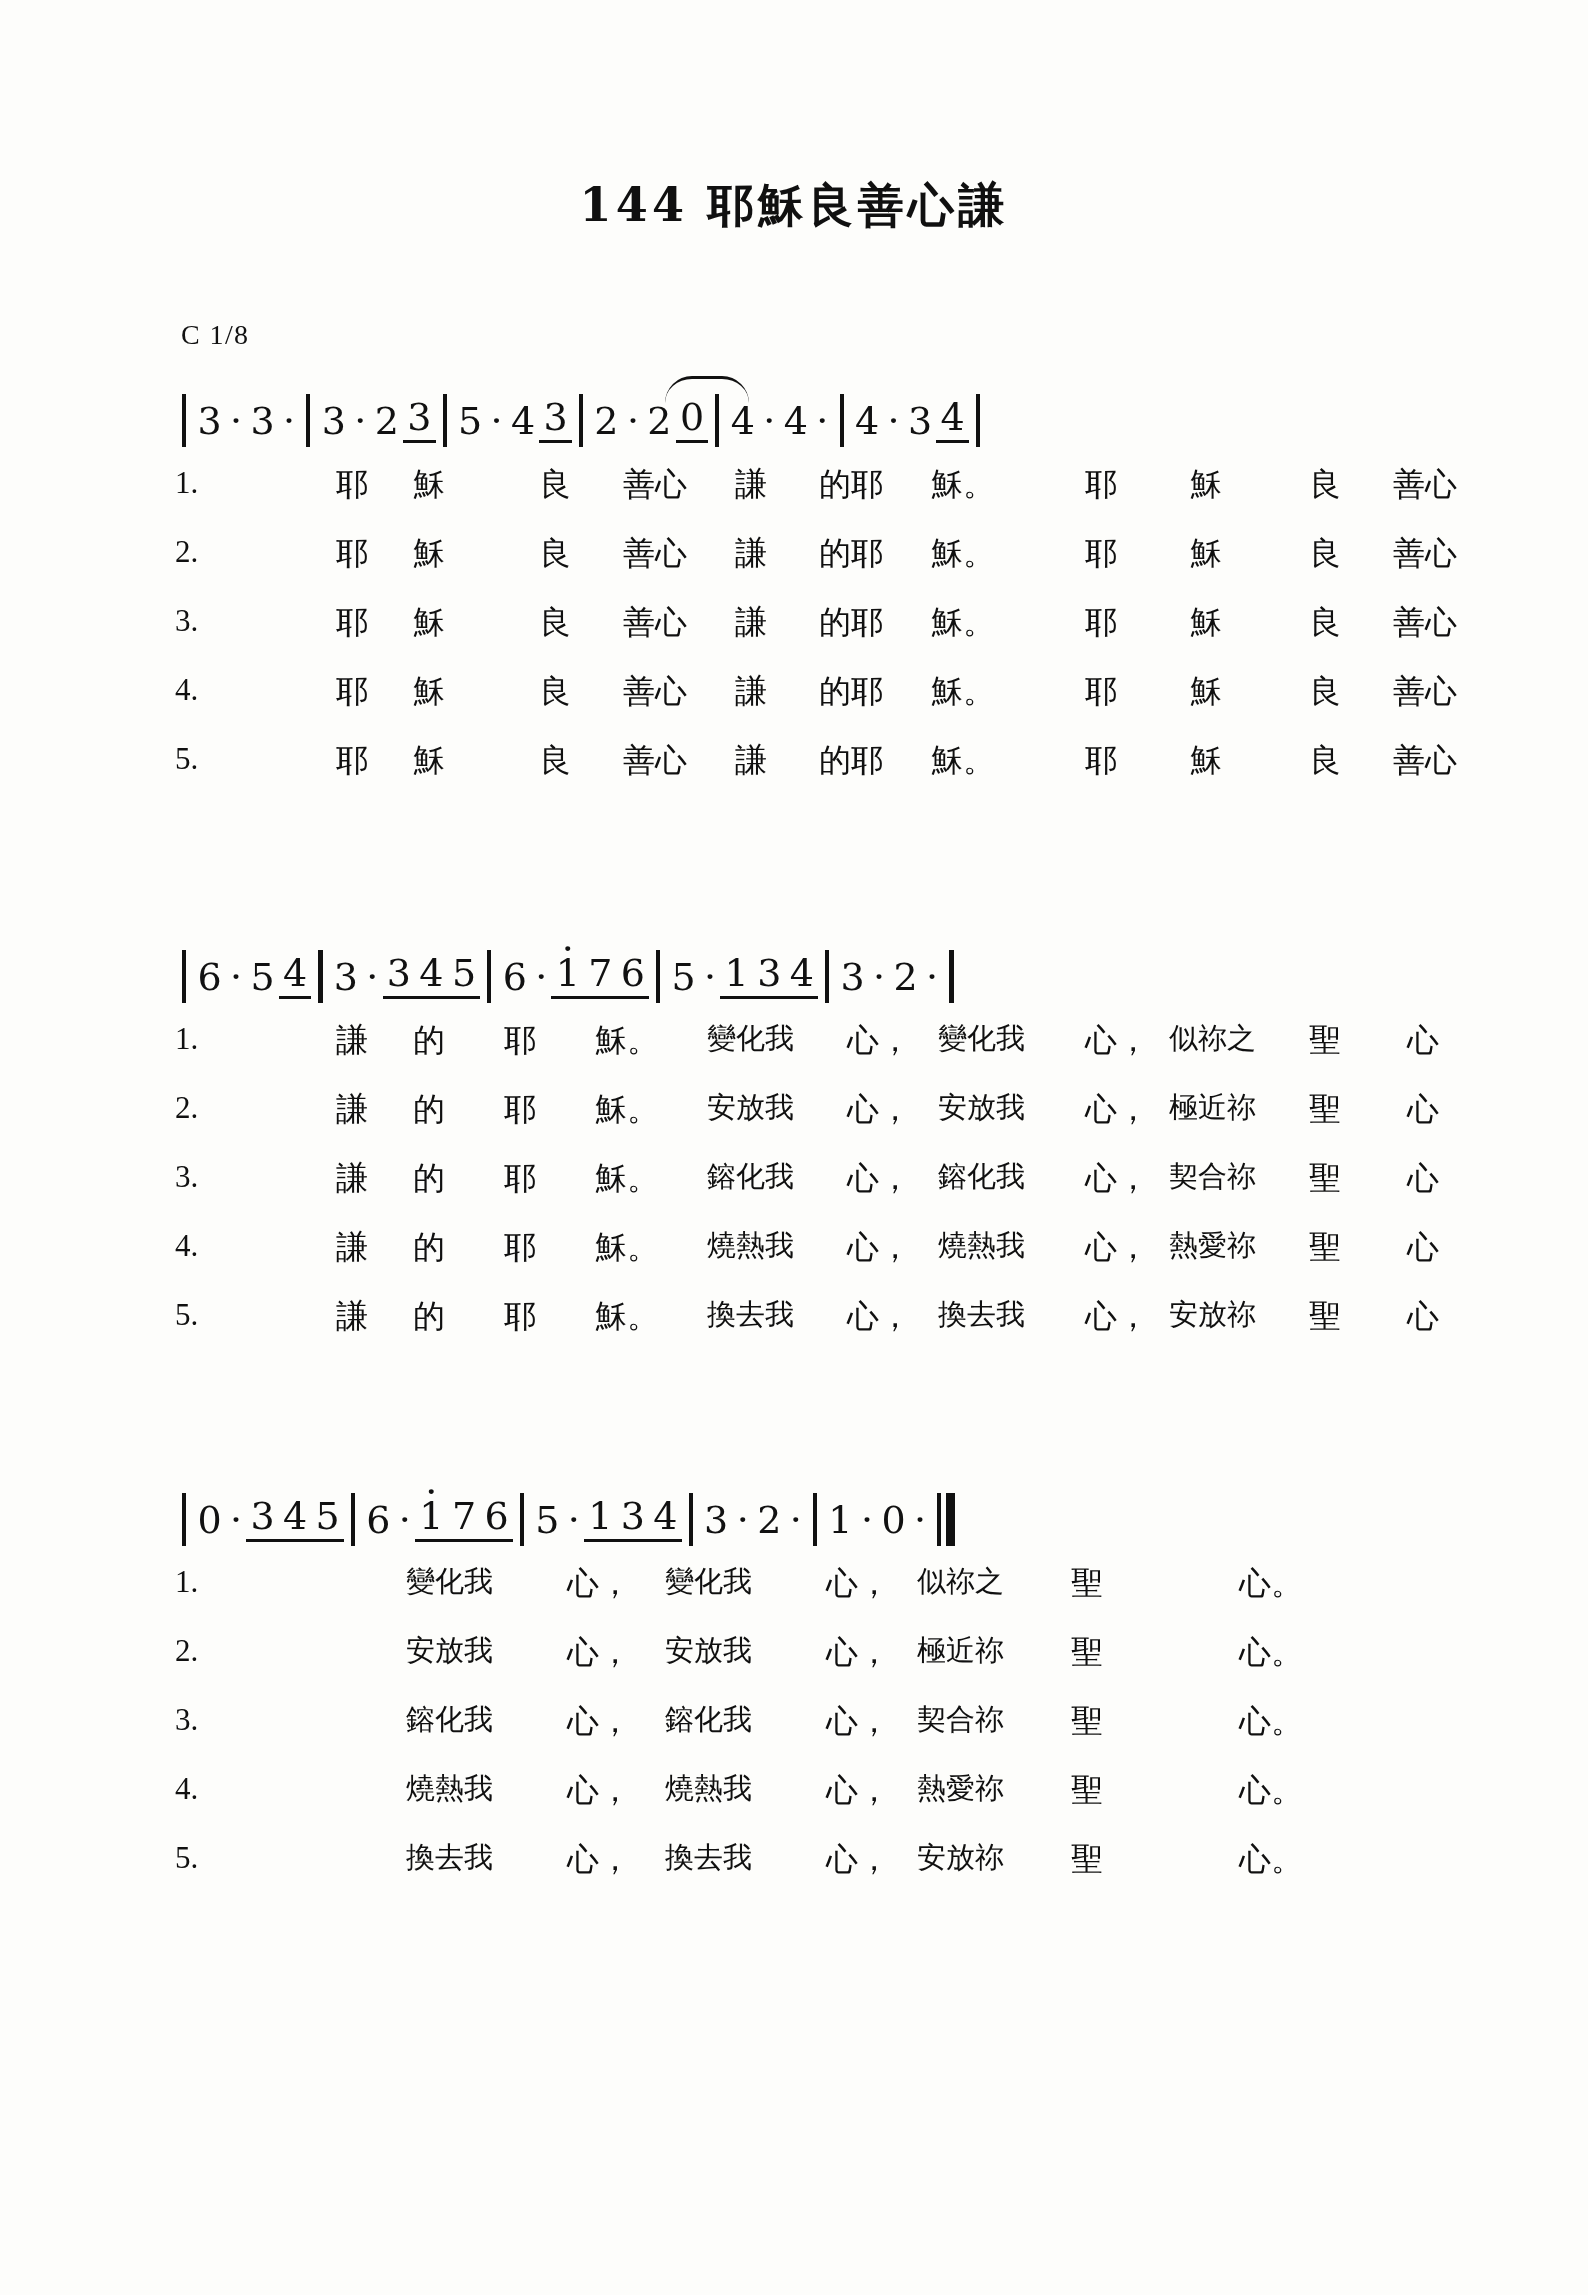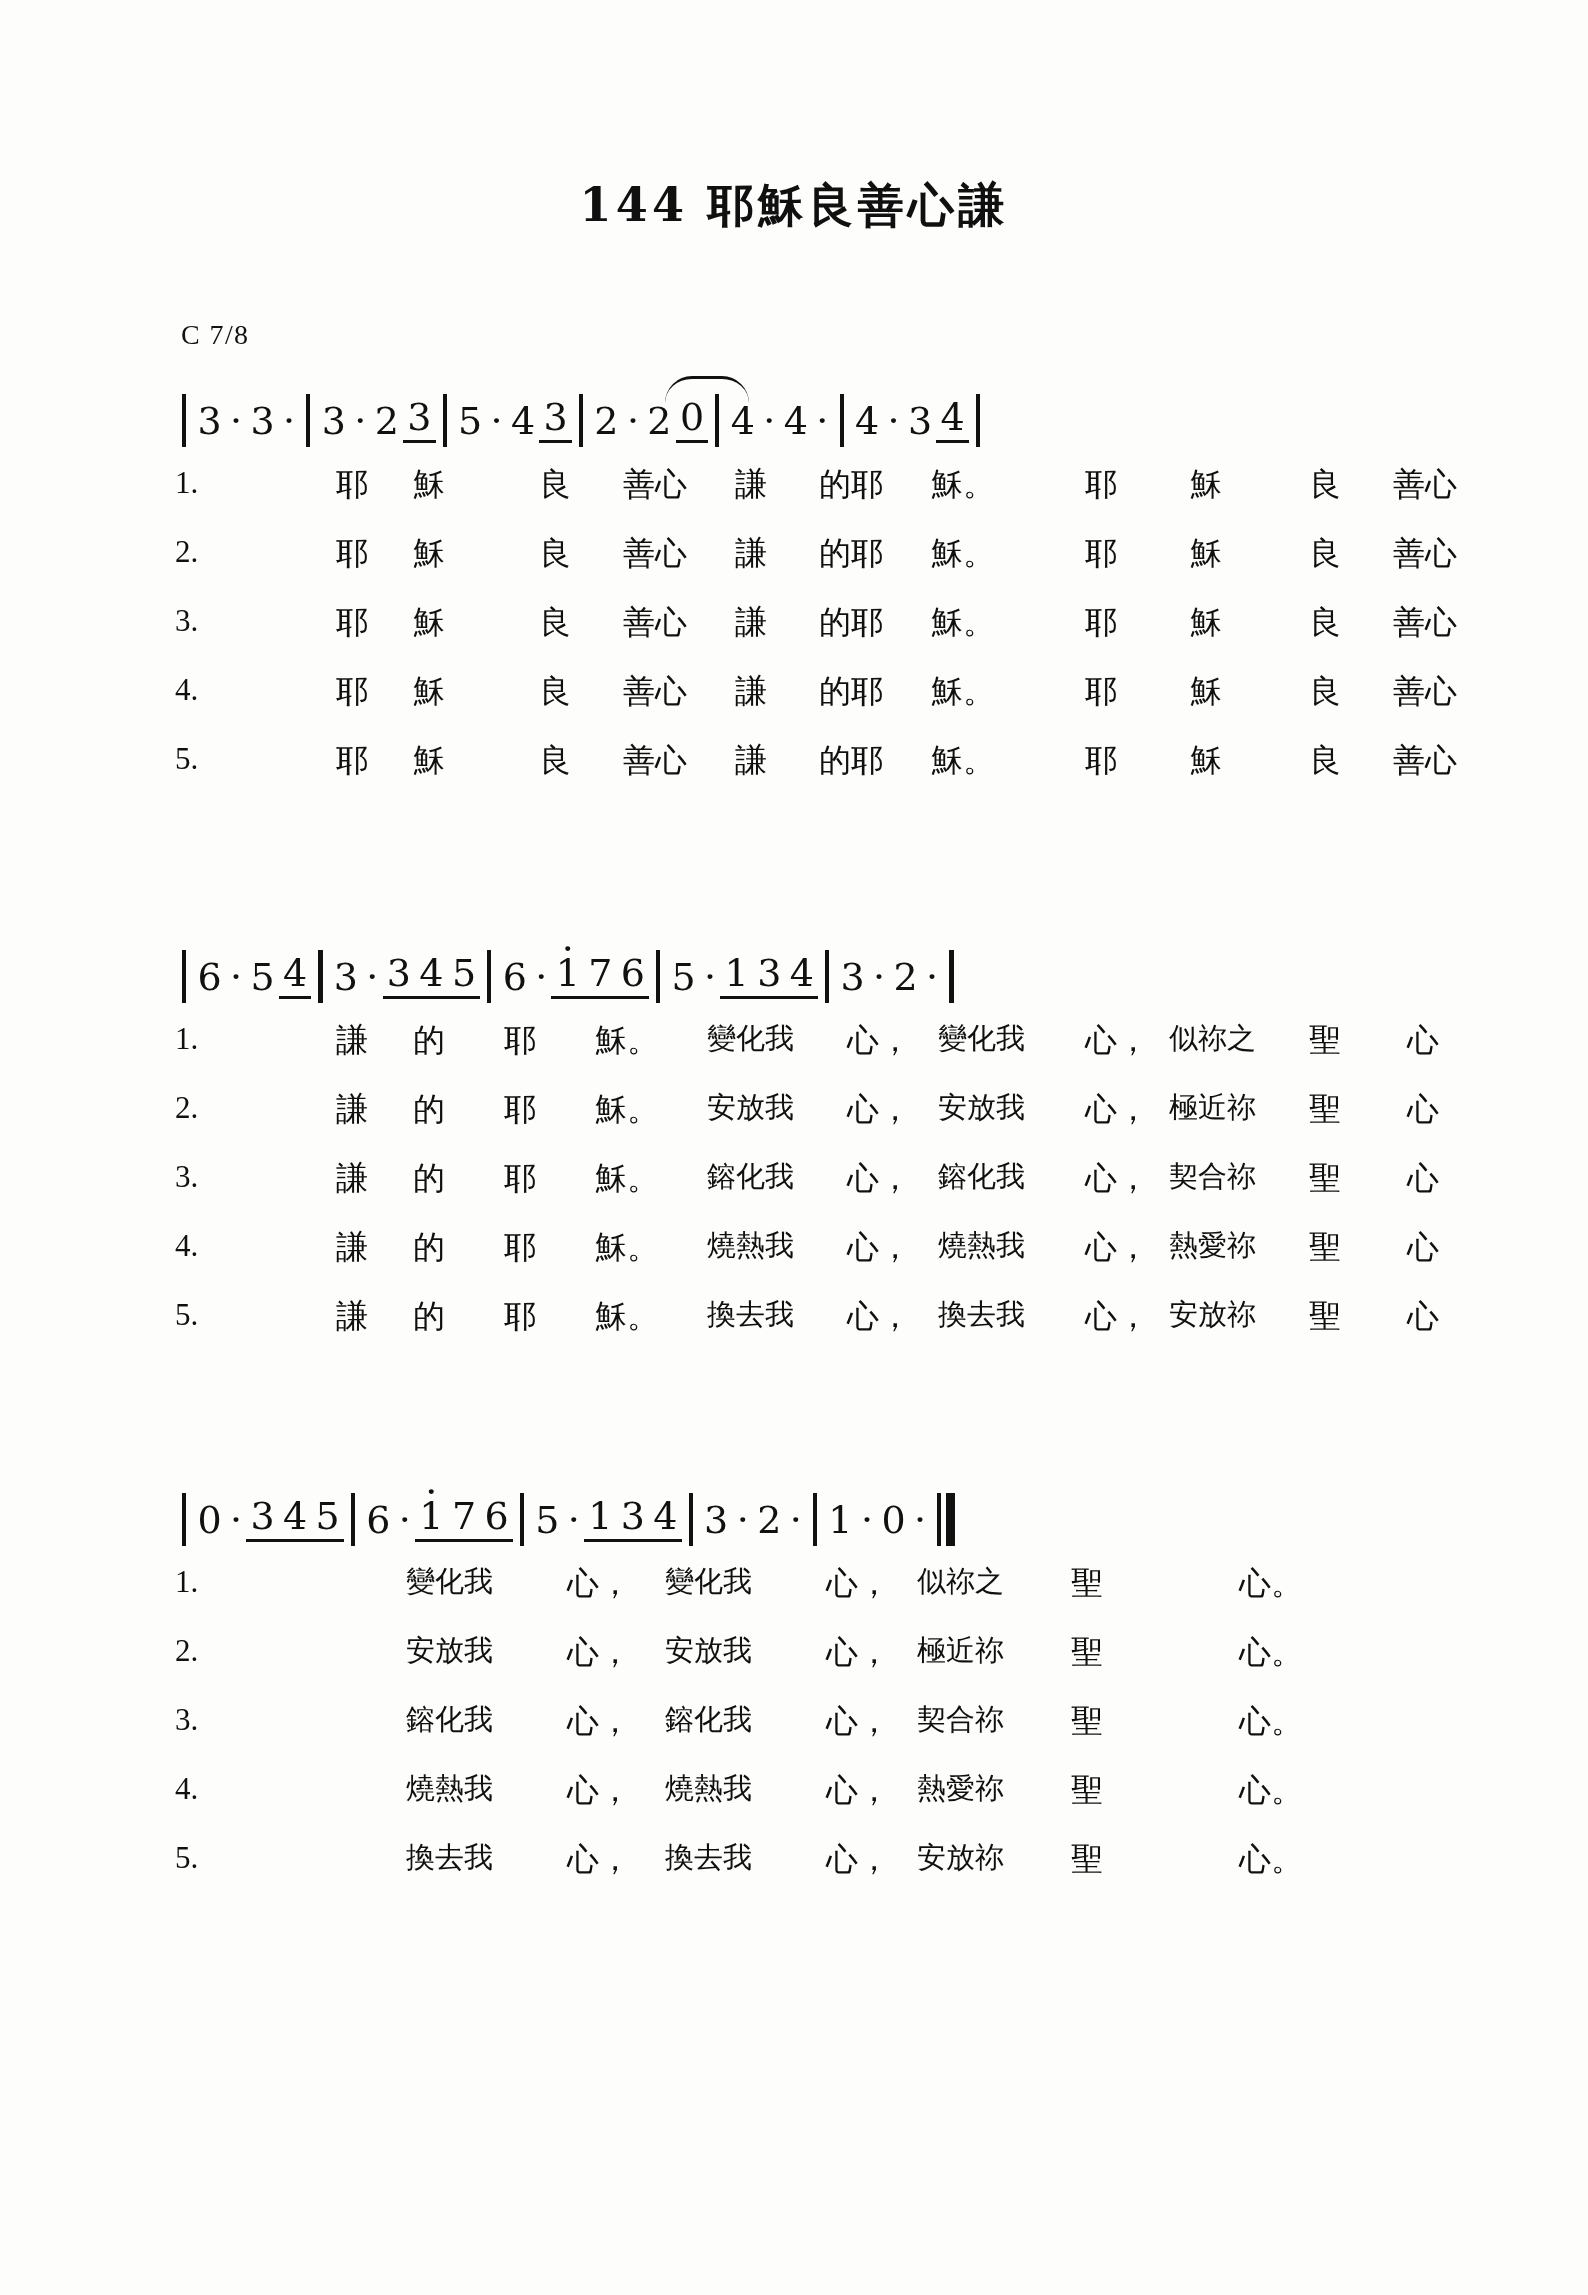--- a/index.html
+++ b/index.html
@@ -150,21 +150,21 @@
 </style>
 </head>
 <body>
 
 <div class="page">
 
   <div class="title">
     <span class="num">144</span><span>耶穌良善心謙</span>
   </div>
 
-  <div class="keysig">C 7/8</div>
+  <div class="keysig">C 1/8</div>
 
   <div class="system" id="system-1">
       <div class="notation-row">
         <span class="bar"></span>
         <span class="note">3</span>
         <span class="dot">·</span>
         <span class="note">3</span>
         <span class="dot">·</span>
         <span class="bar"></span>
         <span class="note">3</span>

